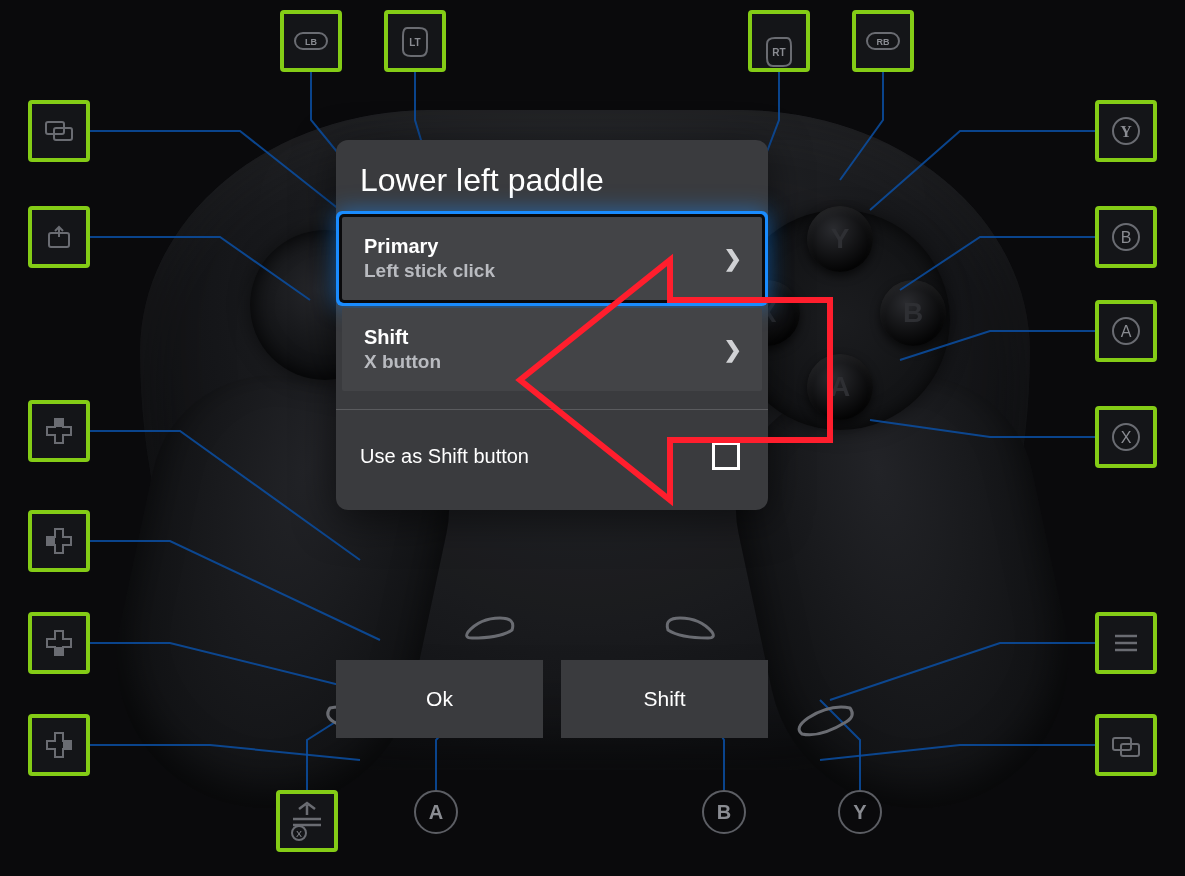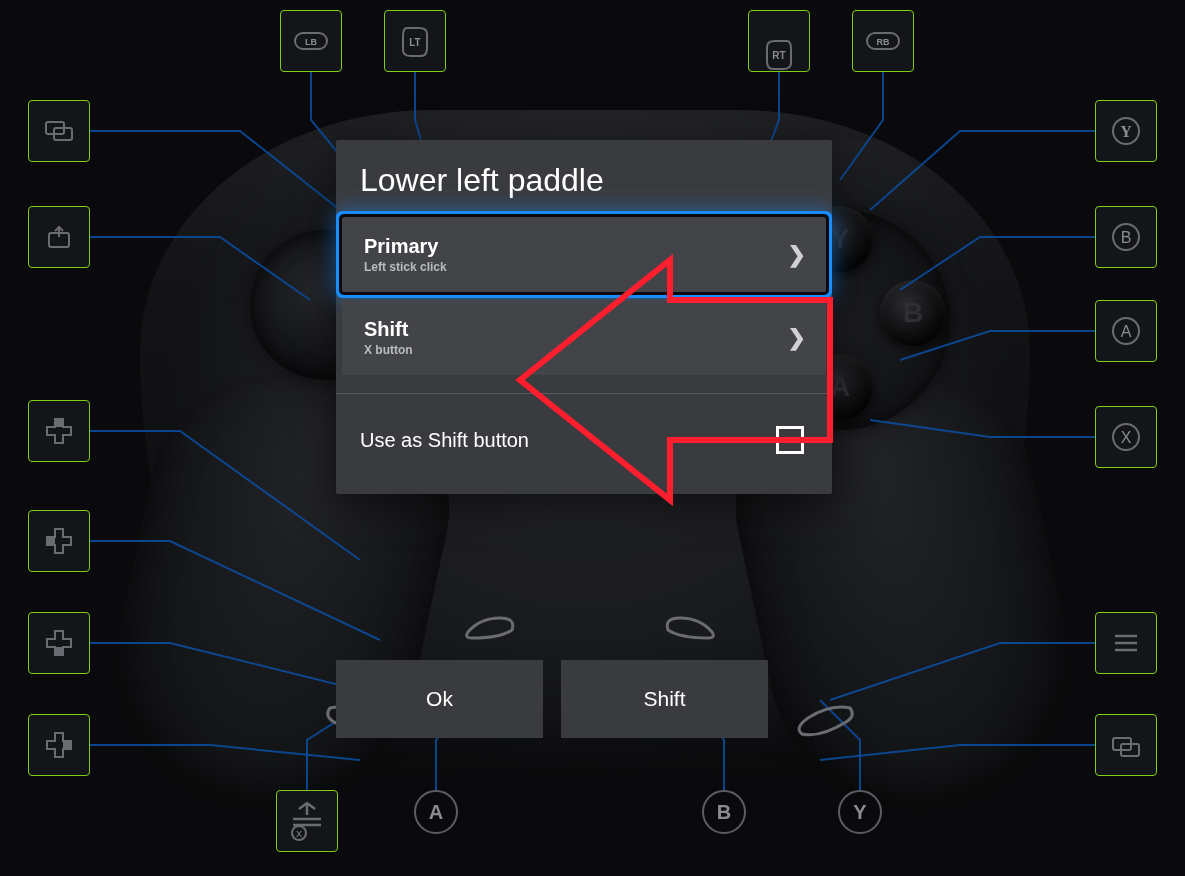--- a/index.html
+++ b/index.html
@@ -47,49 +47,49 @@
   .fbtn.a { left:77px; top:144px; }
   .fbtn.x { left:4px;  top:70px; }
 
   
   svg.wires { position:absolute; inset:0; width:1185px; height:876px; pointer-events:none; }
   .wire { stroke:#0a4fa3; stroke-width:2; fill:none; opacity:0.85; }
 
   
   .slot {
     position:absolute; width:62px; height:62px;
-    background:#141518; border:1px solid #84cc16; border-radius:4px;
+    background:#141518; border:4px solid #84cc16; border-radius:4px;
     display:flex; align-items:center; justify-content:center;
     color:#5c5e64;
   }
   .slot svg { display:block; }
   .slot.round-label {
     width:44px; height:44px; border-radius:50%; border:2px solid #5c5e64;
     font-size:20px; font-weight:600; background:transparent; color:#8a8c92;
   }
 
   
   .dialog {
-    position:absolute; left:336px; top:140px; width:496px;
-    background:#3a3b3e; border-radius:2px;
+    position:absolute; left:336px; top:140px; width:432px;
+    background:#3a3b3e; border-radius:12px;
     box-shadow: 0 10px 40px rgba(0,0,0,0.5);
   }
   .dialog h1 {
     font-weight:400; font-size:32px; padding:22px 24px 18px; color:#fff;
   }
   .opt {
     position:relative; margin:0 6px 8px; padding:18px 22px;
     background:#434447; border-radius:2px; cursor:pointer;font-weight:bold;
   }
   .opt.focused {
     box-shadow: 0 0 0 3px #0a0a0c, 0 0 0 6px #1a8cff, 0 0 22px 6px rgba(26,140,255,0.55);
     outline: none;
   }
   .opt .title { font-size:20px; color:#fff; }
-  .opt .sub   { font-size:12px; color:#b9bbc0; margin-top:2px; }
+  .opt .sub   { font-size:19px; color:#b9bbc0; margin-top:2px; }
   .opt .chev  { position:absolute; right:20px; top:50%; transform:translateY(-50%); color:#d0d1d4; font-size:22px; }
   .dialog hr { border:none; border-top:1px solid #5a5b5e; margin:18px 0 0; }
   .shift-row {
     display:flex; align-items:center; justify-content:space-between;
     padding:32px 28px 40px 24px; font-size:20px; color:#fff;
   }
   .checkbox {
     width:28px; height:28px; border:3px solid #fff; background:transparent;
   }
   .btnrow {

